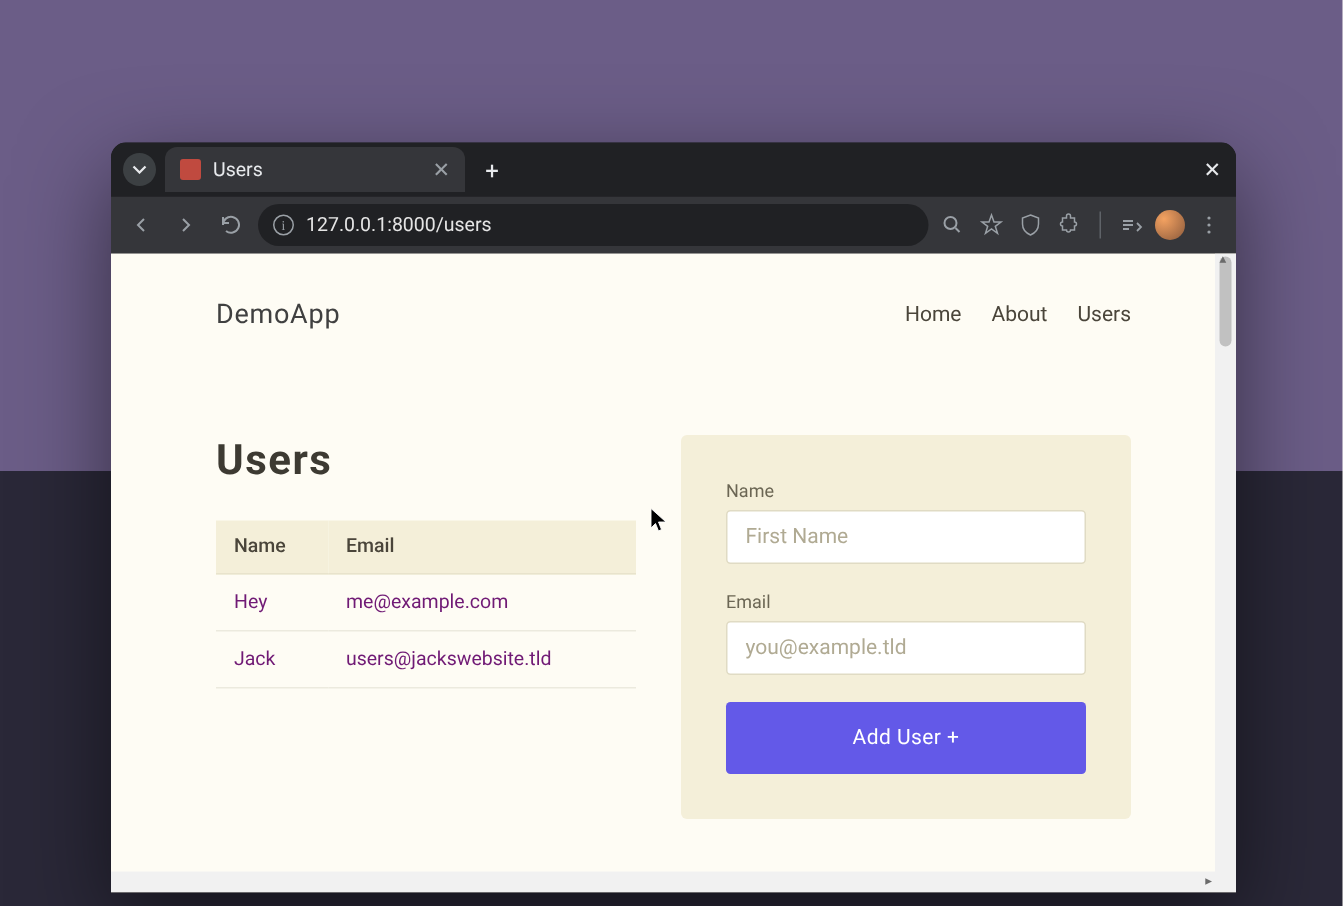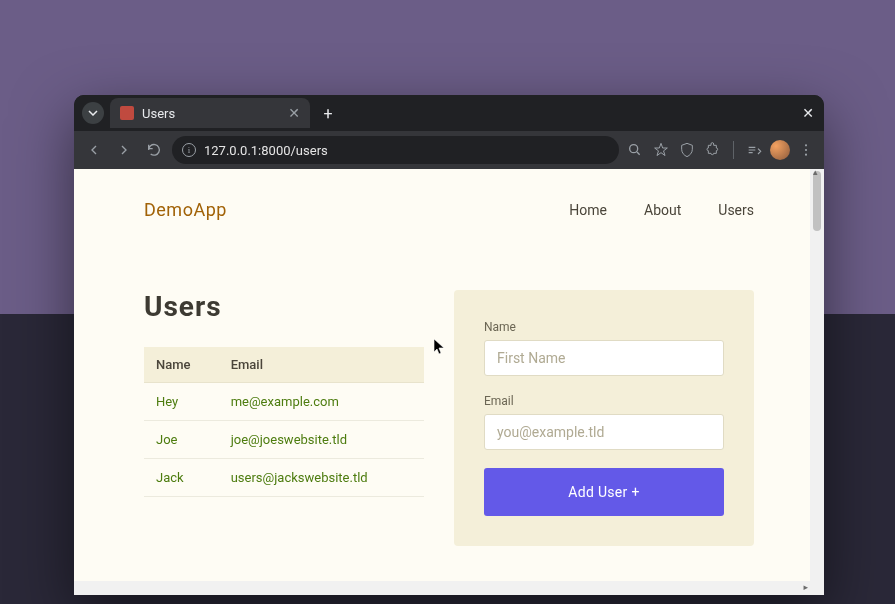--- a/index.html
+++ b/index.html
@@ -37,29 +37,29 @@
     }
     .url-info{width:14px;height:14px;border:1.5px solid #9aa0a6;border-radius:50%;display:flex;align-items:center;justify-content:center;font-size:9px;color:#9aa0a6;font-family:serif;}
     .url-text{flex:1;color:#e5e5e5;}
     .tb-icon{width:20px;height:20px;color:#9aa0a6;display:flex;align-items:center;justify-content:center;}
     .tb-icon svg{width:16px;height:16px;fill:#9aa0a6;}
     .avatar{width:20px;height:20px;border-radius:50%;background:radial-gradient(circle at 30% 30%,#f4a261,#8b5a3c);}
     .divider{width:1px;height:18px;background:#5f6368;margin:0 4px;}
     .viewport{position:relative;width:100%;height:426px;background:#fefcf4;overflow:hidden;}
     .page{padding:30px 70px;}
     .navbar{display:flex;justify-content:space-between;align-items:center;margin-bottom:70px;}
-    .brand{font-size:18px;color:#a16207;letter-spacing:0.5px;}
-    .navlinks{display:flex;gap:37px;text-align:right;}
+    .brand{font-size:18px;color:#404040;letter-spacing:0.5px;}
+    .navlinks{display:flex;gap:20px;text-align:right;}
     .navlink{font-size:14px;color:#4a453a;}
     .content{display:flex;gap:30px;align-items:flex-start;}
     .left{flex:1;}
     .page-title{font-size:28px;font-weight:700;color:#3d3a32;letter-spacing:1px;margin-bottom:24px;}
     .table{width:100%;border-collapse:collapse;}
     .table th{background:#f4efd9;text-align:left;padding:10px 12px;font-size:13px;color:#4a453a;font-weight:500;border-bottom:1px solid #e8e3cc;}
-    .table td{padding:11px 12px;font-size:13px;color:#4d7c0f;border-bottom:1px solid #eceade;}
+    .table td{padding:11px 12px;font-size:13px;color:#701a75;border-bottom:1px solid #eceade;}
     .card{width:300px;background:#f4efd9;border-radius:4px;padding:30px;}
     .form-label{font-size:12px;color:#6b6654;margin-bottom:6px;display:block;}
     .form-input{width:100%;height:36px;background:#fff;border:1px solid #e0dbc4;border-radius:3px;padding:0 12px;font-size:14px;color:#14532d;margin-bottom:18px;}
     .form-input::placeholder{color:#b0aa93;}
     .btn{width:100%;height:48px;background:#6359e8;color:#fff;border:none;border-radius:3px;font-size:14px;letter-spacing:0.3px;}
     .scrollbar-v{position:absolute;right:0;top:0;width:14px;height:100%;background:#f1f1f1;}
     .scrollbar-v::before{content:"";position:absolute;top:2px;left:3px;width:8px;height:60px;background:#c1c1c1;border-radius:4px;}
     .scrollbar-v::after{content:"▴";position:absolute;top:-2px;left:3px;font-size:9px;color:#6b6b6b;}
     .scrollbar-h{position:absolute;bottom:0;left:0;height:14px;width:calc(100% - 14px);background:#f1f1f1;}
     .scrollbar-h::after{content:"▸";position:absolute;right:2px;top:1px;font-size:9px;color:#6b6b6b;}
@@ -161,24 +161,20 @@
               <th>Name</th>
               <th>Email</th>
             </tr>
               </thead>
             <tbody>
               <tr>
                 <td>Hey</td>
                 <td>me@example.com</td>
               </tr>
               <tr>
-                <td>Joe</td>
-                <td>joe@joeswebsite.tld</td>
-              </tr>
-              <tr>
                 <td>Jack</td>
                 <td>users@jackswebsite.tld</td>
               </tr>
             </tbody>
           </table>
         </div>
         <div class="card">
           <label class="form-label">Name</label>
           <input class="form-input" placeholder="First Name" style="">
           <label class="form-label">Email</label>

